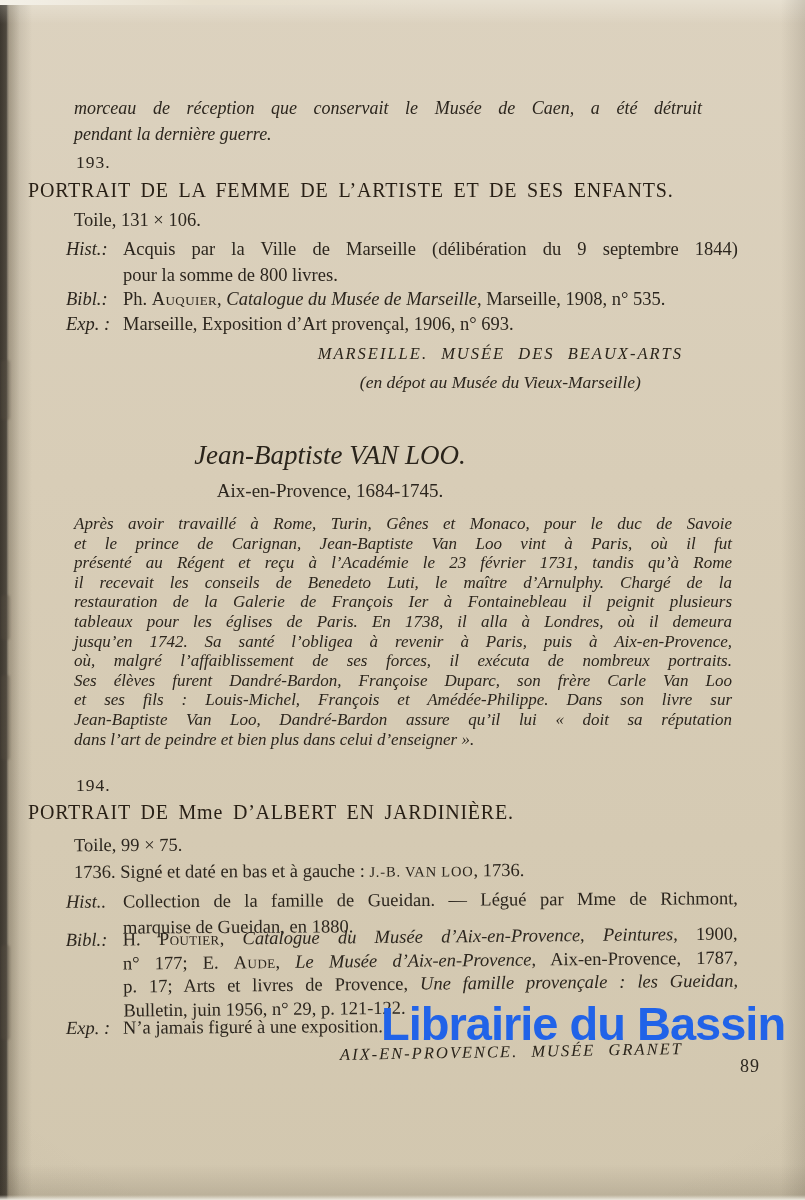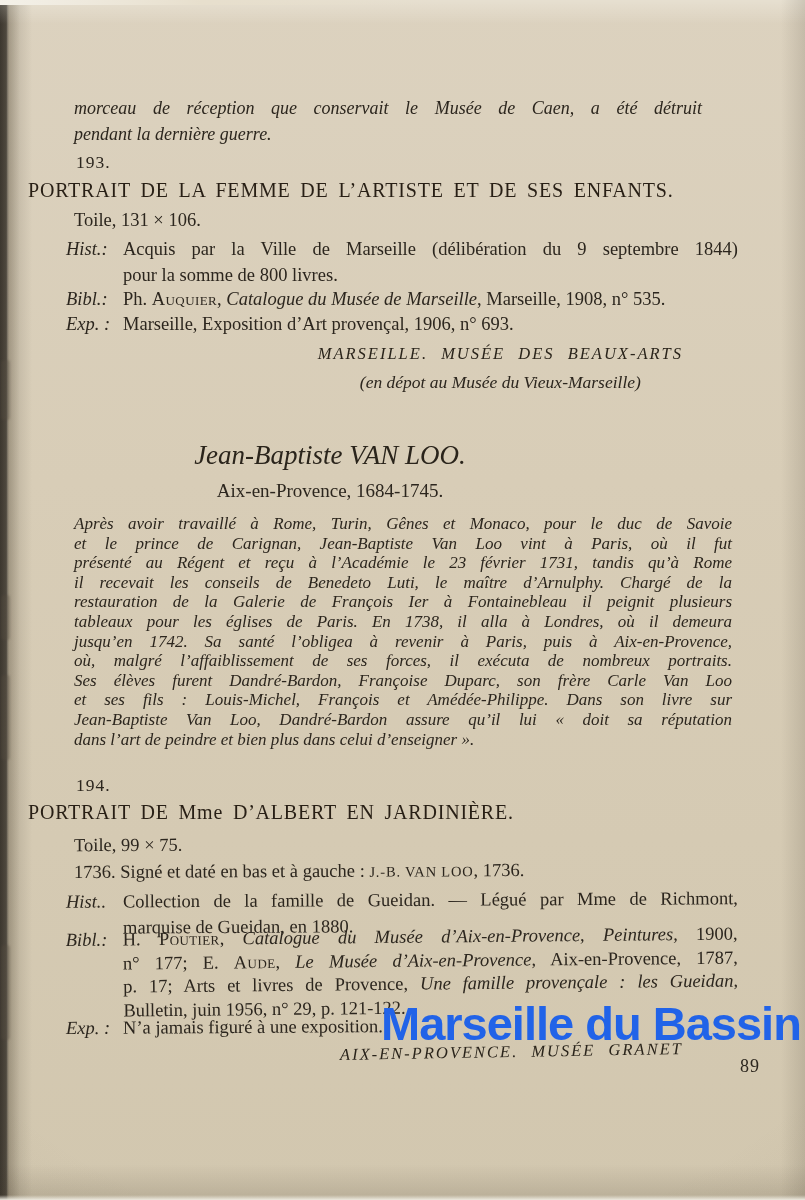--- a/index.html
+++ b/index.html
@@ -165,18 +165,18 @@
       <div class="jl end">N’a jamais figuré à une exposition.</div>
     </div>
   </div>
 
   <div class="blk museum mus194">
     <div class="mline">AIX-EN-PROVENCE. MUSÉE GRANET</div>
   </div>
 
   <div class="blk pagenum">89</div>
 
-  <div class="watermark" style="color: rgb(33, 99, 232);">Marseille du Bassin</div>
+  <div class="watermark" style="color: rgb(33, 99, 232);">Librairie du Bassin</div>
 
   <div class="vignette"></div>
   <div class="edge-top"></div>
   <div class="edge-bottom"></div>
 </div>
 
 </body></html>

